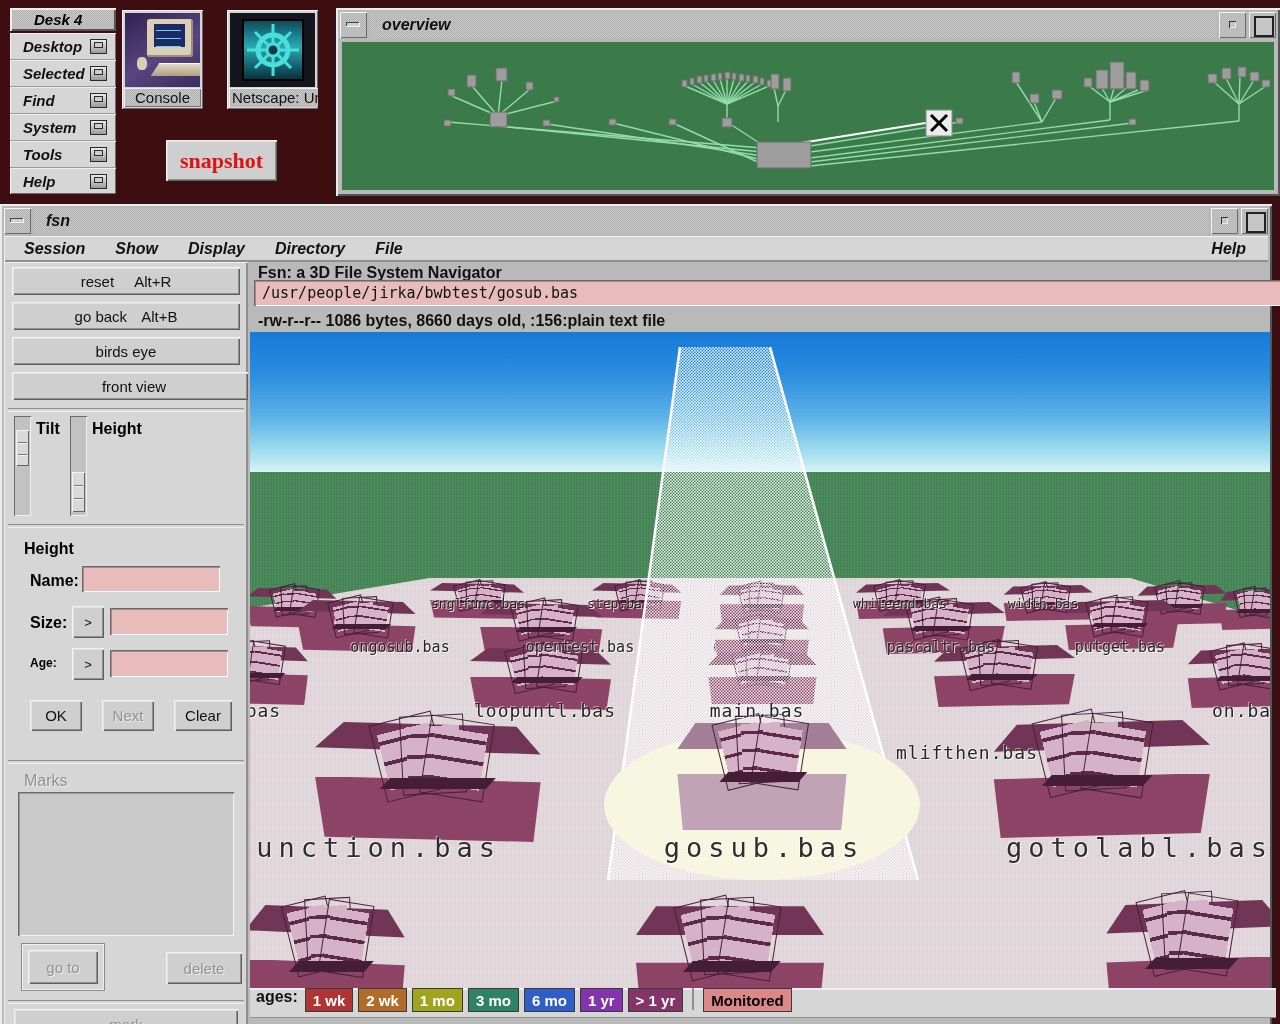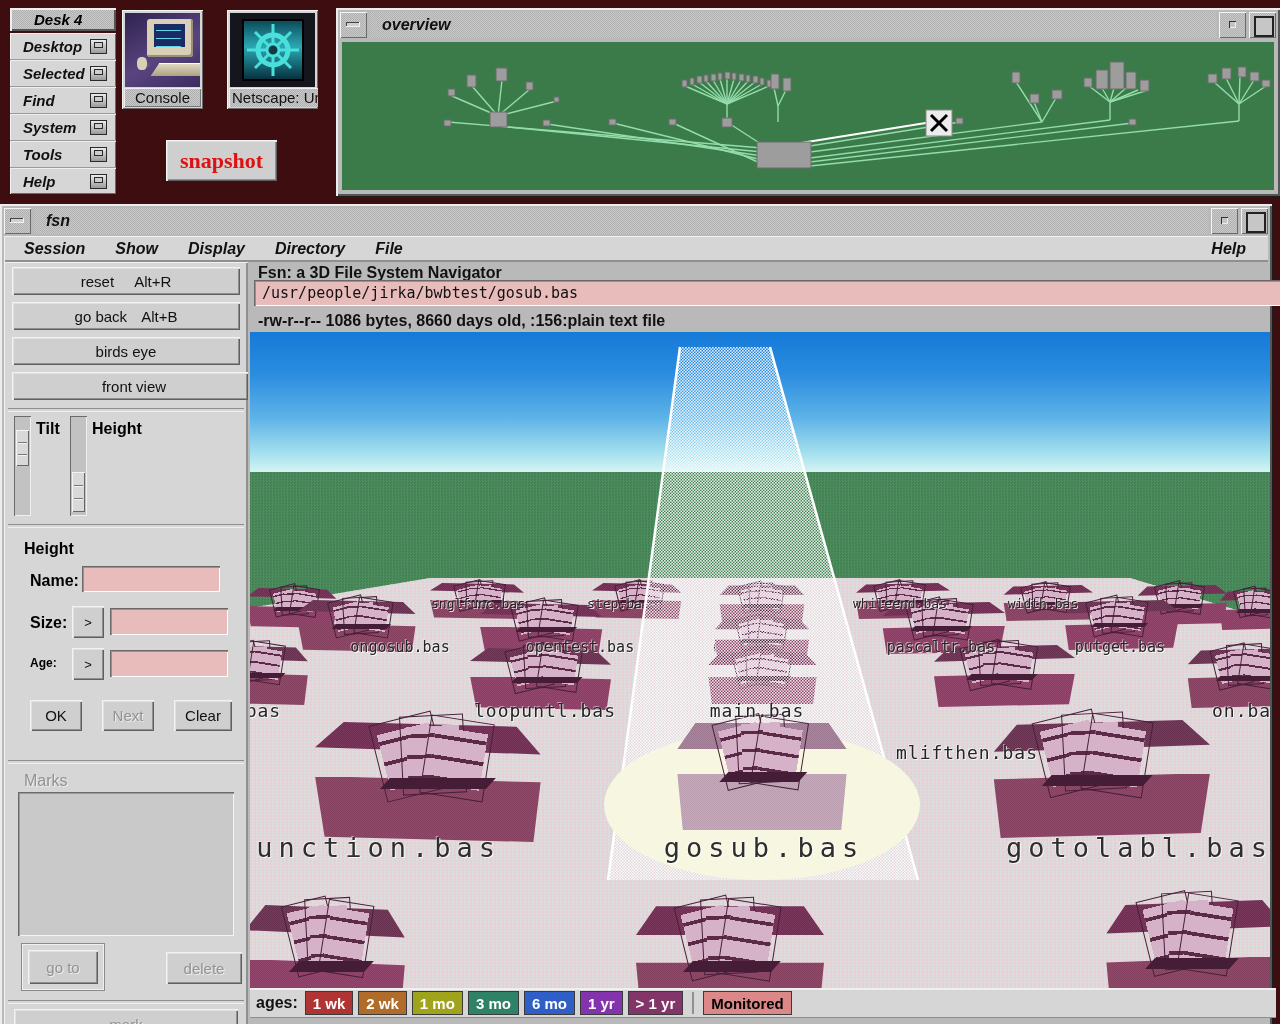--- a/index.html
+++ b/index.html
@@ -605,21 +605,21 @@
       <span class="flabel lbl-l" style="left:-28px;top:368px;">f.bas</span>
       <span class="flabel lbl-l ctr" style="left:295px;top:368px;">loopuntl.bas</span>
       <span class="flabel lbl-l ctr" style="left:507px;top:368px;">main.bas</span>
       <span class="flabel lbl-l ctr" style="left:717px;top:368px;margin-top:42px;">mlifthen.bas</span>
       <span class="flabel lbl-l" style="left:962px;top:368px;">on.bas</span>
       <span class="flabel lbl-xl" style="left:-16px;top:500px;">function.bas</span>
       <span class="flabel lbl-xl ctr" style="left:514px;top:500px;">gosub.bas</span>
       <span class="flabel lbl-xl" style="left:756px;top:500px;">gotolabl.bas</span>
     </div>
 
-    <div class="panel" style="position:absolute;left:250px;top:784px;width:1020px;height:30px;display:flex;align-items:center;gap:5px;
+    <div class="panel" style="position:absolute;left:250px;top:784px;width:1020px;height:30px;display:flex;gap:5px;
          box-shadow:inset 0 2px 0 #f0f0f0, inset 0 -1px 0 #8f8f8f;padding-left:6px;">
       <span style="font-weight:bold;font-size:16px;color:#111;margin-right:2px;">ages:</span>
       <span class="chip" style="background-color: rgb(177, 52, 52);">1 wk</span>
       <span class="chip" style="background-color: rgb(176, 108, 40);">2 wk</span>
       <span class="chip" style="background-color: rgb(160, 164, 28);">1 mo</span>
       <span class="chip" style="background-color: rgb(47, 130, 102);">3 mo</span>
       <span class="chip" style="background-color: rgb(47, 94, 198);">6 mo</span>
       <span class="chip" style="background-color: rgb(131, 52, 172);">1 yr</span>
       <span class="chip" style="background-color: rgb(131, 52, 104);">&gt; 1 yr</span>
       <span style="width:2px;height:22px;background:#8f8f8f;margin:0 4px;"></span>

